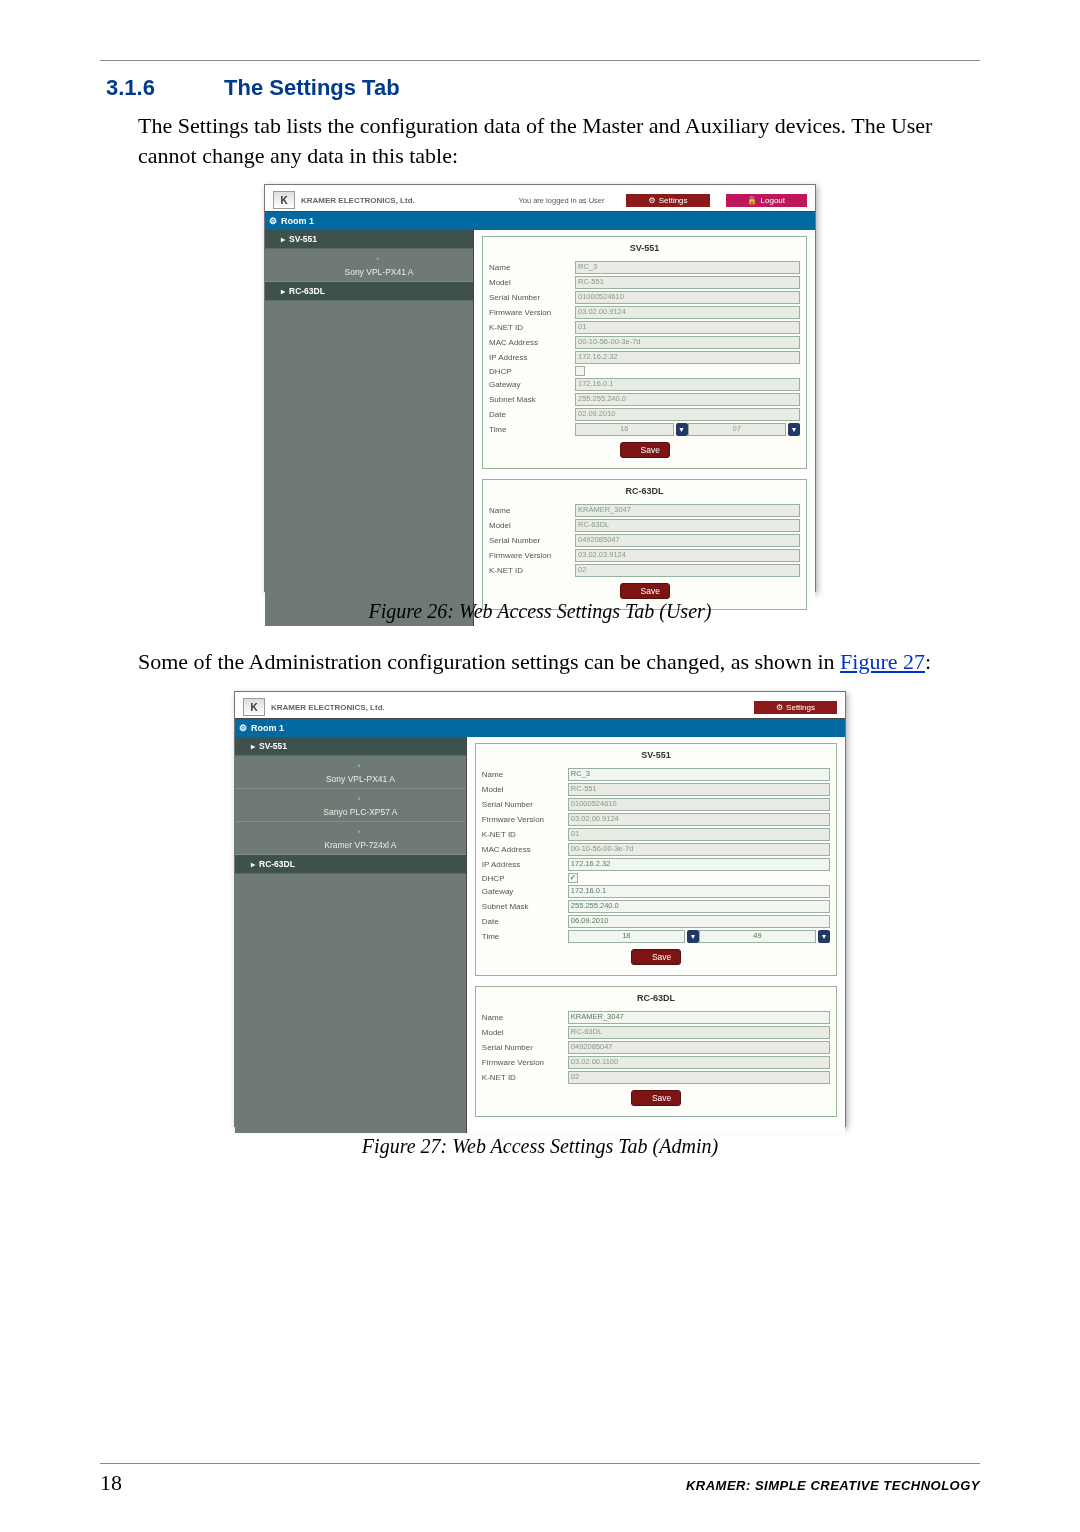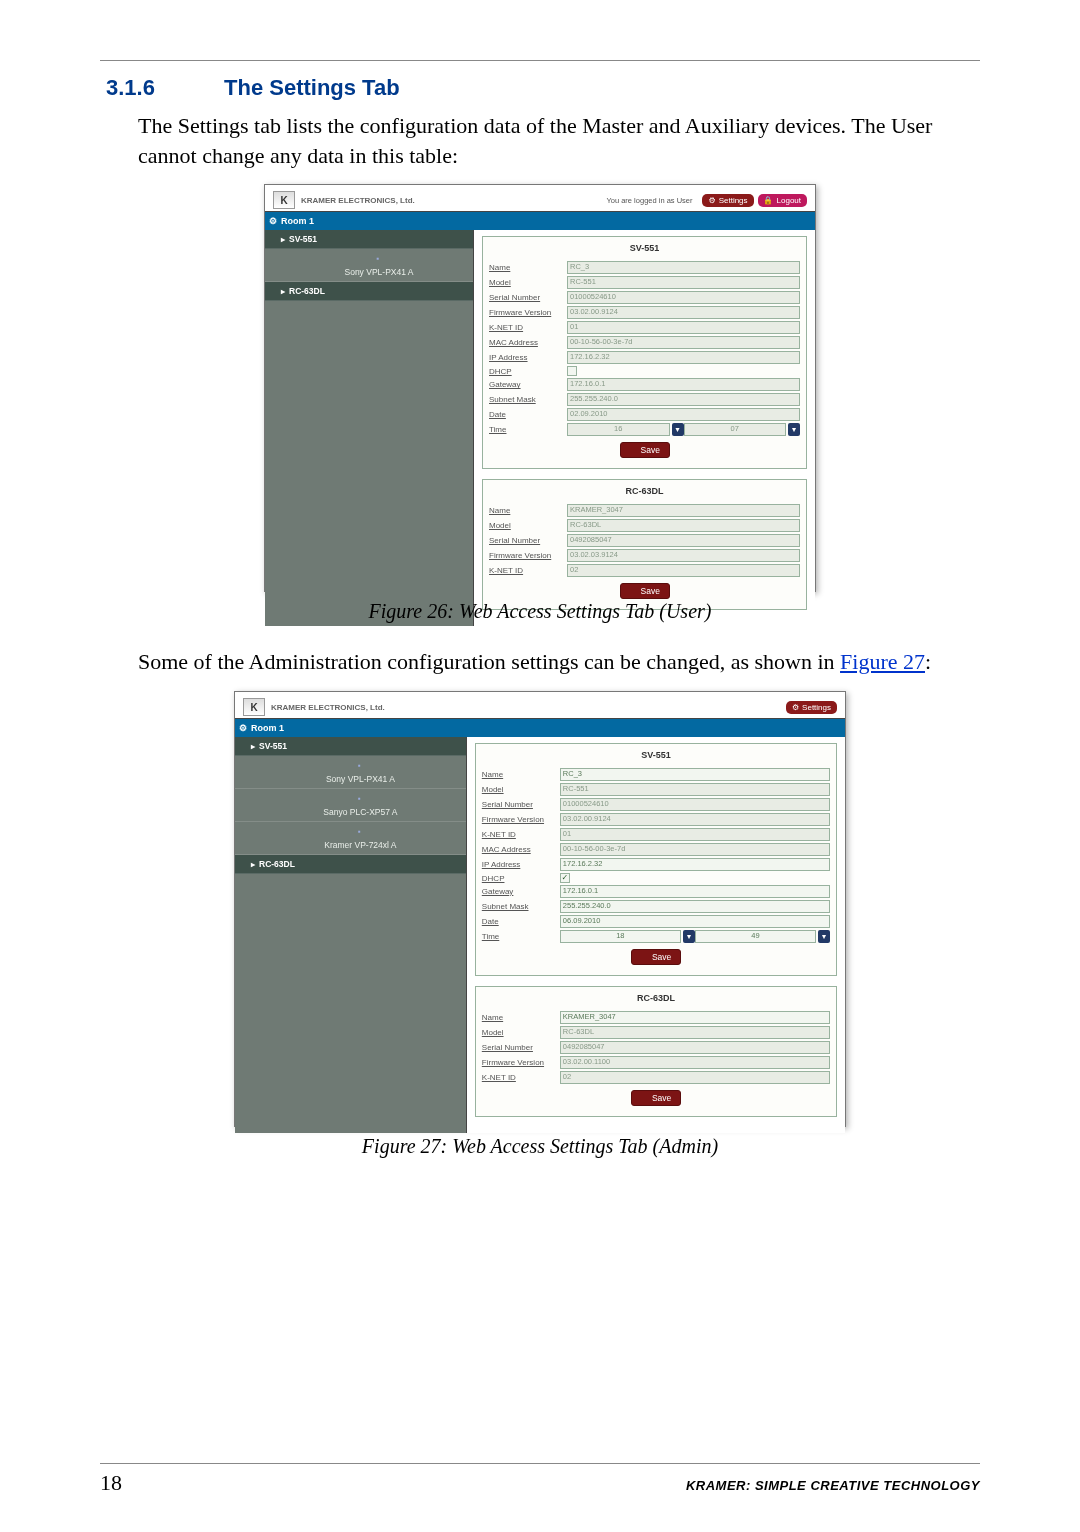--- a/index.html
+++ b/index.html
@@ -68,26 +68,26 @@
     font-weight: 600;
     color: #666;
   }
   .shot-logo .logo-box {
     width: 22px; height: 18px;
     border: 1px solid #999;
     background: linear-gradient(#ddd,#fff);
     display:flex;align-items:center;justify-content:center;
     font-size:10px;font-weight:bold;color:#333;
   }
-  .hdr-btns { display:flex; gap:4px; align-items:center; }
+  .hdr-btns { display:flex; gap:16px; align-items:center; }
   .hdr-text { font-size:7.5px; color:#555; margin-right:6px; }
   .hdr-btn {
     font-size: 8px;
-    padding: 2px 6px;
-    border-radius: 5px;
+    padding: 2px 22px;
+    border-radius: 0;
     color: #fff;
     display:flex;align-items:center;gap:3px;
   }
   .btn-red { background:#8b1a1a; }
   .btn-blue { background:#be185d; }
   .gear-icon::before { content:"⚙"; font-size:8px; }
   .logout-icon::before { content:"🔒"; font-size:8px; }
 
   .room-bar {
     background:#0369a1; color:#fff; font-size:9px; font-weight:bold;
@@ -120,21 +120,21 @@
     border:1px solid #98b29e;
     background:#fdfdfa;
     margin-bottom:10px;
     padding: 4px 6px 10px 6px;
   }
   .panel-title {
     text-align:center; font-weight:bold; font-size:9px; color:#333;
     padding:2px 0 6px 0;
   }
   .form-row { display:flex; align-items:center; margin:2px 0; }
-  .form-label { width:78px; font-size:8px; color:#555;text-decoration:underline; }
+  .form-label { width:86px; font-size:8px; color:#555; }
   .form-input {
     flex:1;
     height:13px;
     border:1px solid #98b29e;
     background:#f2f6f0;
     font-size:7.5px;
     padding:0 2px;
     color:#5a7a5a;
   }
   .form-input.readonly { background:#e8ece4; color:#889a88;}

